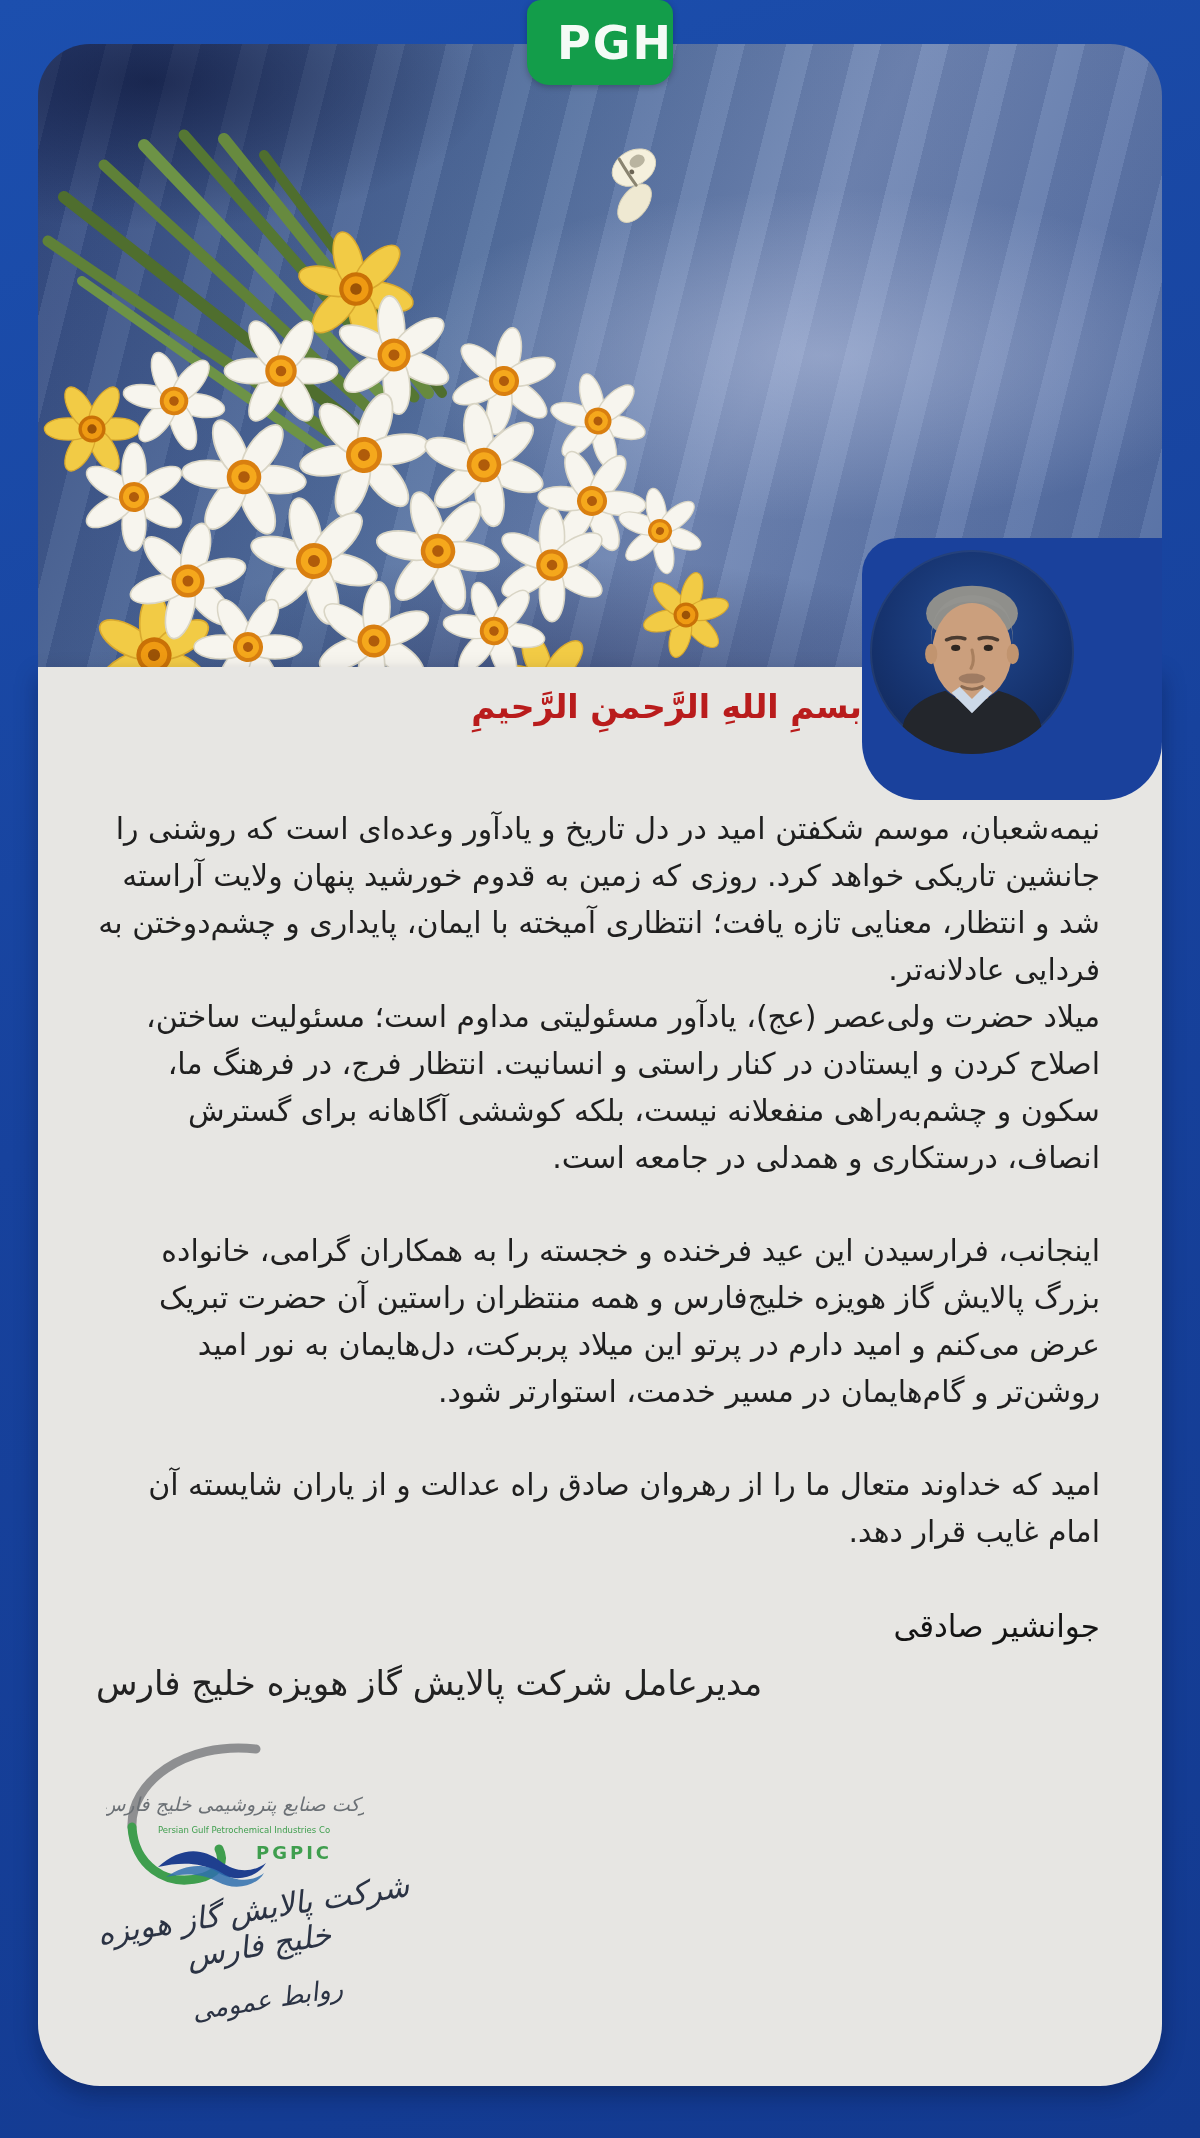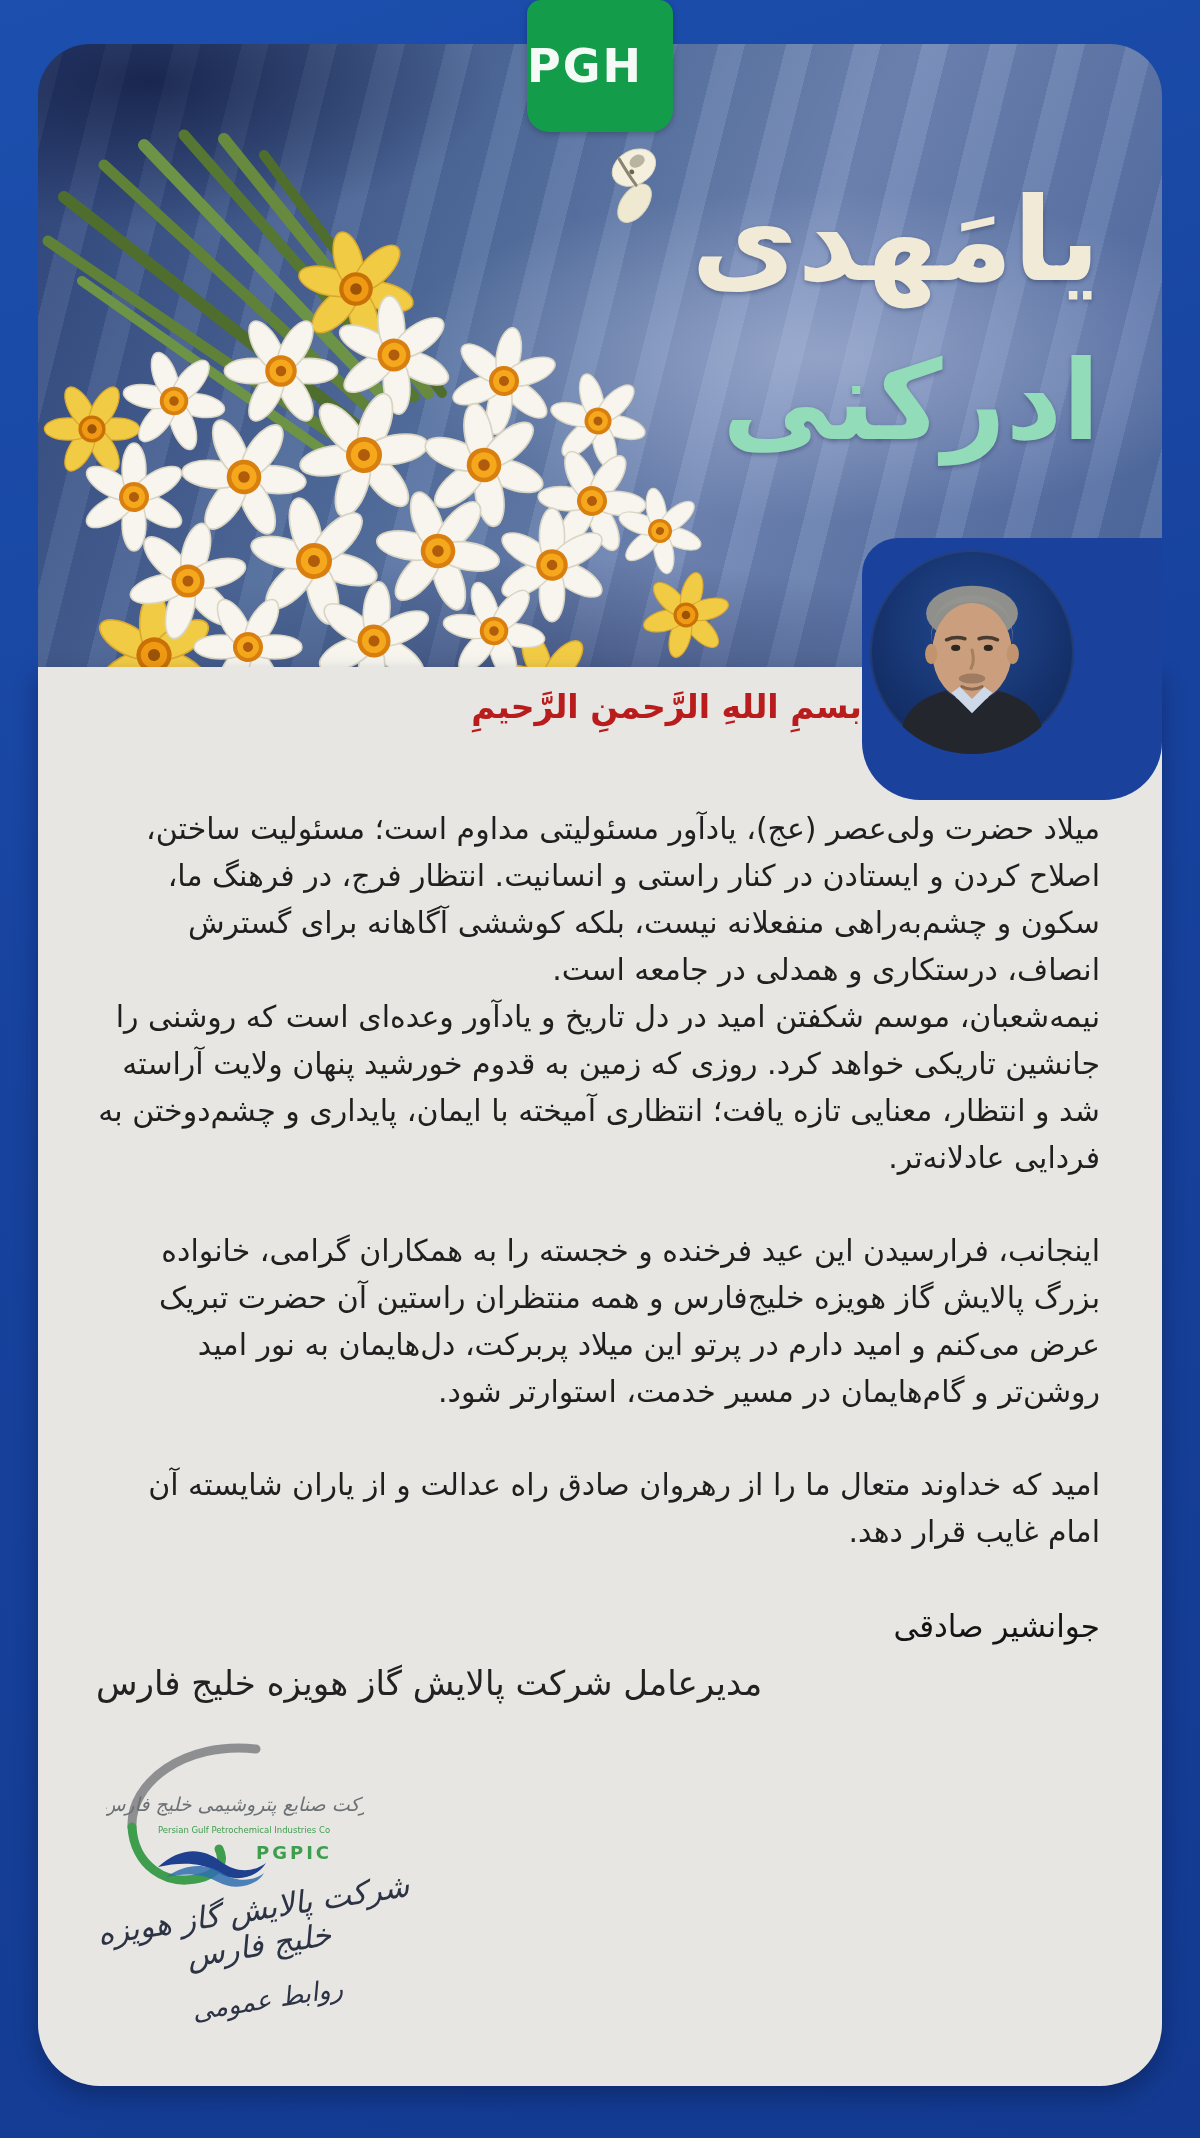--- a/index.html
+++ b/index.html
@@ -3,23 +3,23 @@
 <meta charset="utf-8">
 <style>
   html,body{margin:0;padding:0;background:#0f2f7a;}
   .poster{
     position:relative;width:1200px;height:2138px;overflow:hidden;
     background:linear-gradient(160deg,#1c4fae 0%,#17429d 45%,#133a90 100%);
     font-family:"DejaVu Sans","Liberation Sans",sans-serif;
   }
   
   .pgh-badge{
-    position:absolute;left:527px;top:0;width:146px;height:132px;
+    position:absolute;left:527px;top:0;width:146px;height:85px;
     background:#139d4a;border-radius:14px 14px 22px 22px;
-    display:flex;align-items:center;justify-content:flex-start;z-index:30;
+    display:flex;align-items:center;justify-content:flex-end;z-index:30;
     box-shadow:0 2px 6px rgba(0,0,0,.25);
   }
   .pgh-badge span{color:#f4fbf6;font-size:46px;font-weight:700;letter-spacing:2px;}
   
   .photo{
     position:absolute;left:38px;top:44px;width:1124px;height:623px;
     border-radius:52px 52px 0 0;overflow:hidden;z-index:5;
     background:
       radial-gradient(55% 38% at 70% 50%, rgba(190,200,228,.50), rgba(190,200,228,0) 70%),
       radial-gradient(45% 35% at 10% 6%, rgba(8,16,50,.62), rgba(8,16,50,0) 68%),
@@ -155,24 +155,20 @@
     <svg class="butterfly" viewBox="0 0 100 100" aria-hidden="true">
       <g transform="translate(50,52) rotate(-18)">
         <ellipse cx="-16" cy="14" rx="22" ry="13" fill="#efe9d2" transform="rotate(-35)" stroke="#d9d2b8" stroke-width="1"></ellipse>
         <ellipse cx="8" cy="-12" rx="23" ry="17" fill="#f5f0dd" transform="rotate(-12)" stroke="#ddd6bd" stroke-width="1"></ellipse>
         <ellipse cx="14" cy="-16" rx="8" ry="6" fill="#b9b4a0" transform="rotate(-12)"></ellipse>
         <circle cx="2" cy="-10" r="2.4" fill="#6b6454"></circle>
         <path d="M-6,-26 Q-2,-8 2,4" stroke="#8a8470" stroke-width="3" fill="none" stroke-linecap="round"></path>
       </g>
     </svg>
 
-    <div class="hero-cal">
-      <div class="hero-line1">یامَهدی</div>
-      <div class="hero-line2">ادرکنی</div>
-    </div>
   </div>
 
   <div class="pgh-badge">
     <span>PGH</span>
   </div>
 
   <div class="bubble"></div>
   <div class="portrait">
     <svg viewBox="0 0 200 200" aria-hidden="true">
       <ellipse cx="100" cy="62" rx="45" ry="27" fill="#8f8f8b"></ellipse>
@@ -191,22 +187,22 @@
       <path d="M24,200 L34,166 Q44,146 74,138 L100,156 L126,138 Q156,146 166,166 L176,200 Z" fill="#23262c"></path>
       <path d="M80,140 L100,160 L120,140 L112,134 L100,146 L88,134 Z" fill="#cdd9e8"></path>
     </svg>
   </div>
 
   <div class="card">
 
     <div class="bismillah" dir="rtl">بسمِ اللهِ الرَّحمنِ الرَّحیمِ</div>
 
     <div class="body-text" dir="rtl">
+      <p>نیمه‌شعبان، موسم شکفتن امید در دل تاریخ و یادآور وعده‌ای است که روشنی را جانشین تاریکی خواهد کرد. روزی که زمین به قدوم خورشید پنهان ولایت آراسته شد و انتظار، معنایی تازه یافت؛ انتظاری آمیخته با ایمان، پایداری و چشم‌دوختن به فردایی عادلانه‌تر.</p>
       <p>میلاد حضرت ولی‌عصر (عج)، یادآور مسئولیتی مداوم است؛ مسئولیت ساختن، اصلاح کردن و ایستادن در کنار راستی و انسانیت. انتظار فرج، در فرهنگ ما، سکون و چشم‌به‌راهی منفعلانه نیست، بلکه کوششی آگاهانه برای گسترش انصاف، درستکاری و همدلی در جامعه است.</p>
-      <p>نیمه‌شعبان، موسم شکفتن امید در دل تاریخ و یادآور وعده‌ای است که روشنی را جانشین تاریکی خواهد کرد. روزی که زمین به قدوم خورشید پنهان ولایت آراسته شد و انتظار، معنایی تازه یافت؛ انتظاری آمیخته با ایمان، پایداری و چشم‌دوختن به فردایی عادلانه‌تر.</p>
       <p class="gap">اینجانب، فرارسیدن این عید فرخنده و خجسته را به همکاران گرامی، خانواده بزرگ پالایش گاز هویزه خلیج‌فارس و همه منتظران راستین آن حضرت تبریک عرض می‌کنم و امید دارم در پرتو این میلاد پربرکت، دل‌هایمان به نور امید روشن‌تر و گام‌هایمان در مسیر خدمت، استوارتر شود.</p>
       <p class="gap">امید که خداوند متعال ما را از رهروان صادق راه عدالت و از یاران شایسته آن امام غایب قرار دهد.</p>
       <div class="sig-name">جوانشیر صادقی</div>
       <div class="sig-role">مدیرعامل شرکت پالایش گاز هویزه خلیج فارس</div>
     </div>
 
     <div class="logo">
       <svg viewBox="0 0 258 170" aria-hidden="true">
         <path d="M150,14 C78,6 24,48 26,92" stroke="#8e8f91" stroke-width="9" fill="none" stroke-linecap="round"></path>
         <path d="M26,92 C28,128 58,154 98,142 C114,136 119,126 113,114" stroke="#3f9e4e" stroke-width="9" fill="none" stroke-linecap="round"></path>

